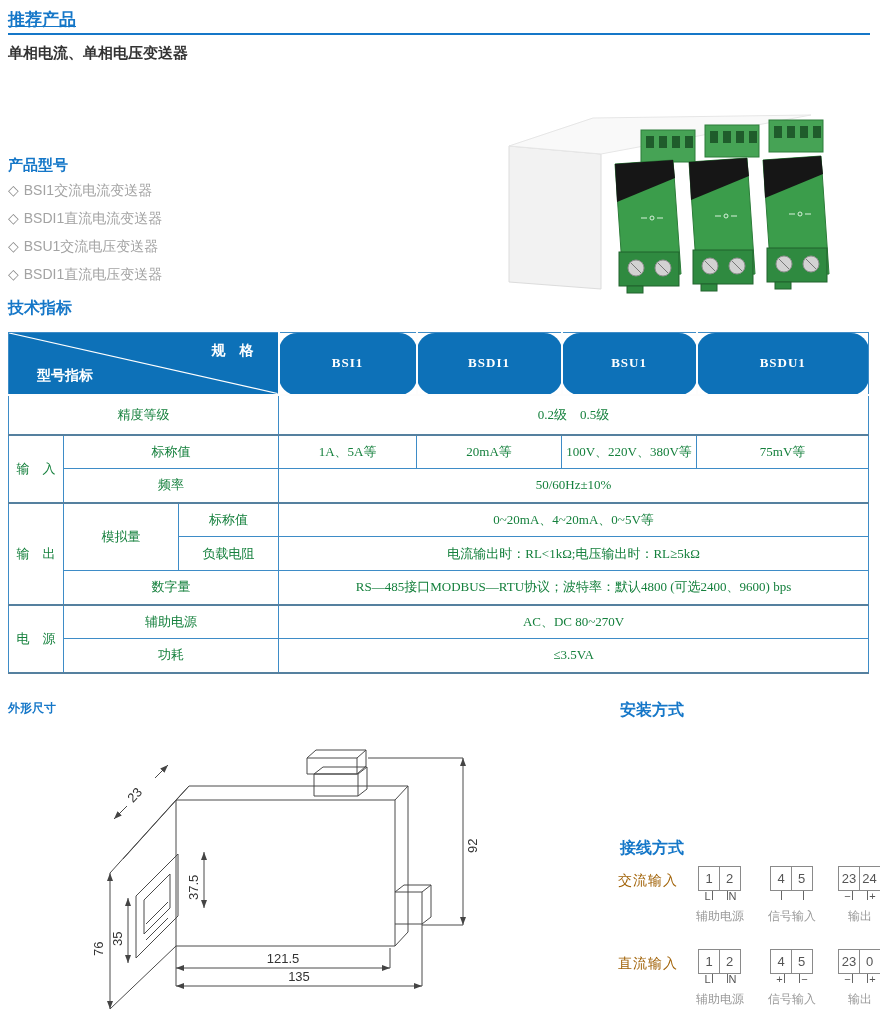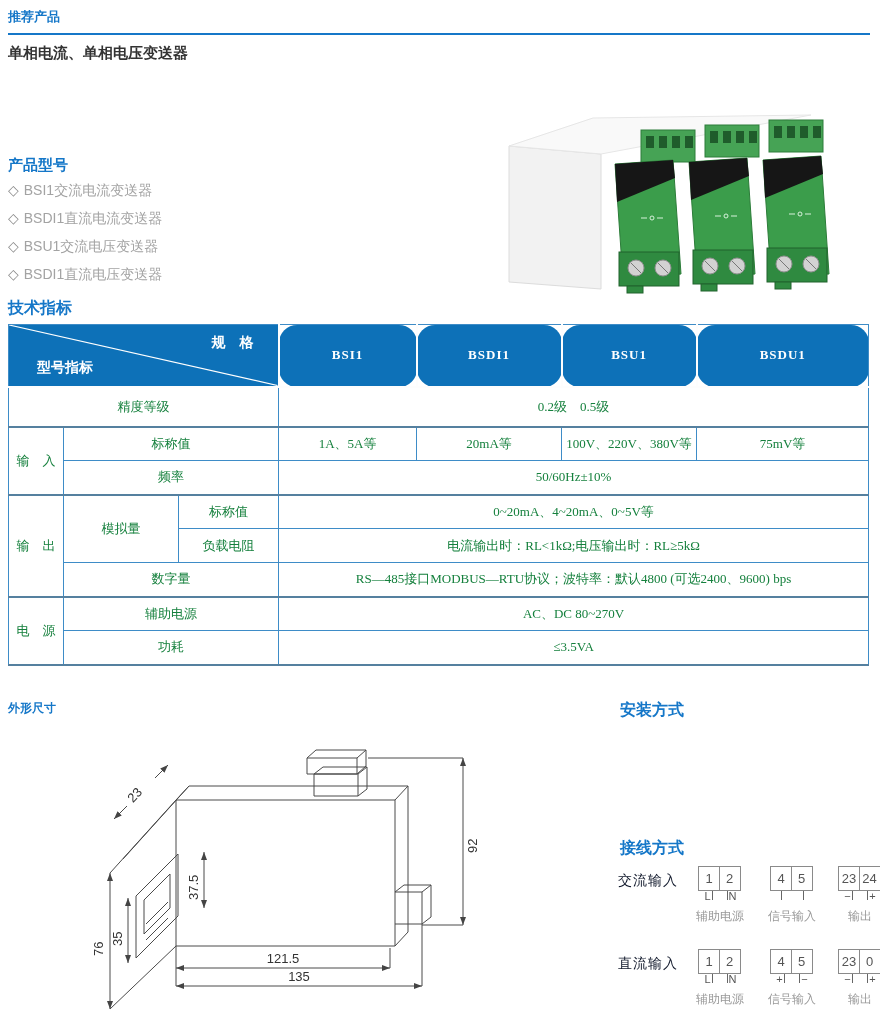--- a/index.html
+++ b/index.html
@@ -1,33 +1,33 @@
 <!DOCTYPE html>
 <html><head>
 <meta charset="utf-8">
 <style>
   html,body{margin:0;padding:0;background:#fff;}
   #page{position:relative;width:880px;height:1026px;background:#fff;overflow:hidden;
         font-family:"Liberation Sans",sans-serif;color:#333;}
   .abs{position:absolute;}
   .h-blue{color:#1577c8;font-weight:bold;font-size:16px;}
   
-  #title{left:8px;top:8px;font-size:13px;}
+  #title{left:8px;top:8px;font-size:17px;text-decoration:underline;}
   #title-rule{left:8px;top:33px;width:862px;height:0;border-top:2px solid #1577c8;}
   #subtitle{left:8px;top:44px;font-size:15px;font-weight:bold;color:#333;}
   #descr{left:8px;top:66px;width:862px;font-size:13px;line-height:22px;color:#999;text-indent:2em;}
   
   #models-heading{left:8px;top:156px;font-size:15px;}
   .model-item{position:absolute;left:8px;font-size:14px;color:#a3a3a3;}
   .model-item .dia{color:#8a8a8a;margin-right:5px;font-size:14px;}
   
   #photo{left:495px;top:106px;}
   
   #specs-heading{left:8px;top:298px;font-size:16px;}
-  table.spec{position:absolute;left:8px;top:324px;width:860px;border-collapse:collapse;table-layout:fixed;}
+  table.spec{position:absolute;left:8px;top:332px;width:860px;border-collapse:collapse;table-layout:fixed;}
   table.spec td{border:1px solid #3e8cc7;padding:0 4px;font-family:"Liberation Serif",serif;
                 font-size:13px;color:#15803d;text-align:center;overflow:hidden;}
   tr.head td{background:#0d71b8;color:#fff;border:2px solid #fdfdfd;border-top:1px solid #3e8cc7;}
   tr.head td.corner{border-left:1px solid #3e8cc7;}
   tr.head td.last{border-right:1px solid #3e8cc7;}
   td.hcol{font-family:"Liberation Sans",sans-serif;font-weight:bold;font-size:15px;letter-spacing:1px;border-radius:18px;}
   td.corner{position:relative;padding:0;}
   td.corner .c-top{position:absolute;right:24px;top:9px;font-weight:bold;font-size:14px;}
   td.corner .c-bot{position:absolute;left:28px;bottom:9px;font-weight:bold;font-size:14px;}
   td.corner svg{position:absolute;left:0;top:0;width:100%;height:100%;}
@@ -38,21 +38,21 @@
   #install-heading{left:620px;top:700px;font-size:16px;}
   #install-text{left:620px;top:734px;font-size:13px;color:#999;}
   #wiring-heading{left:620px;top:838px;font-size:16px;}
   
   #drawing{left:58px;top:746px;}
   #drawing .ln{stroke:#4a4a4a;stroke-width:1;fill:none;}
   #drawing text{font-size:13px;fill:#333;font-family:"Liberation Sans",sans-serif;}
   
   .wrow{position:absolute;left:618px;width:262px;height:78px;}
   #wrow-ac{top:866px;} #wrow-dc{top:949px;}
-  .wlabel{position:absolute;left:0;top:6px;font-size:14px;color:#0f172a;letter-spacing:1px;}
+  .wlabel{position:absolute;left:0;top:6px;font-size:14px;color:#a16207;letter-spacing:1px;}
   .wgroup{position:absolute;top:0;width:44px;}
   .wg0{left:80px;}.wg1{left:152px;}.wg2{left:220px;}
   .tpair{display:flex;}
   .tbox{width:20px;height:23px;border:1.5px solid #8a8a8a;display:flex;align-items:center;
         justify-content:center;font-size:13px;color:#555;background:#fff;}
   .tbox+.tbox{margin-left:-1.5px;}
   .pins{display:flex;margin-top:0;}
   .pin{width:22px;display:flex;justify-content:center;align-items:flex-start;font-size:11px;
        color:#555;line-height:10px;height:12px;}
   .tick{display:inline-block;width:1px;height:9px;background:#666;margin:0 1px;}

